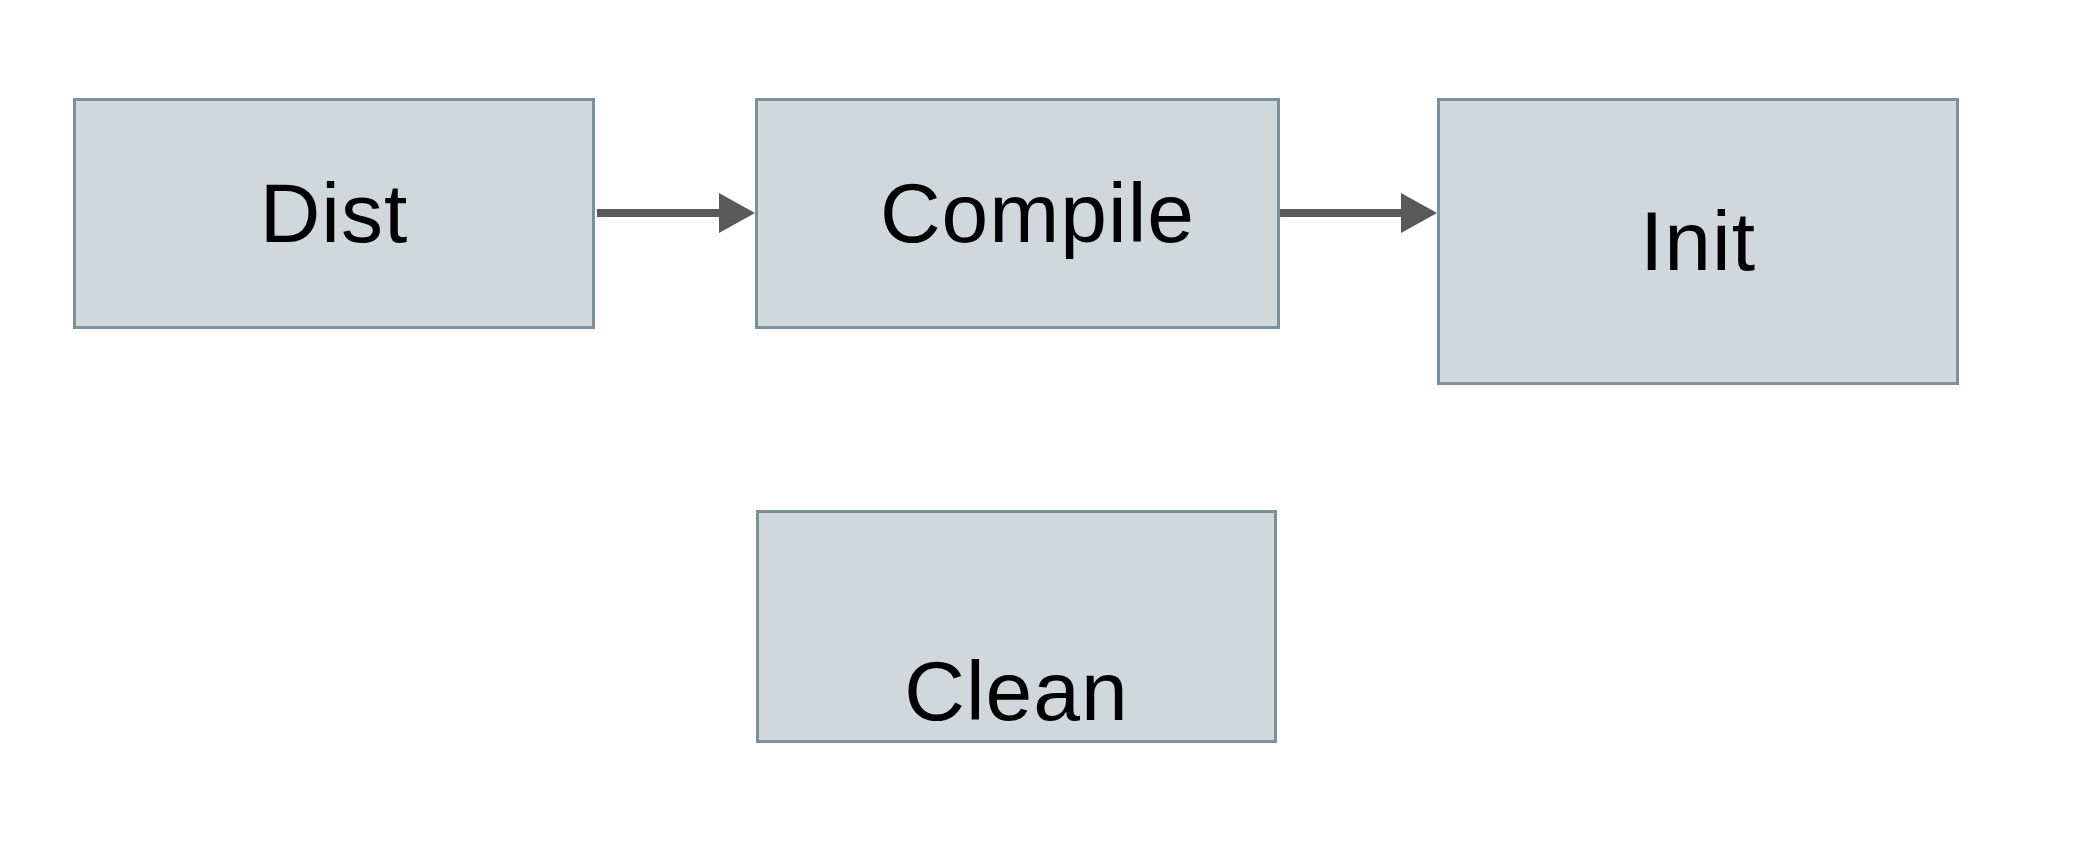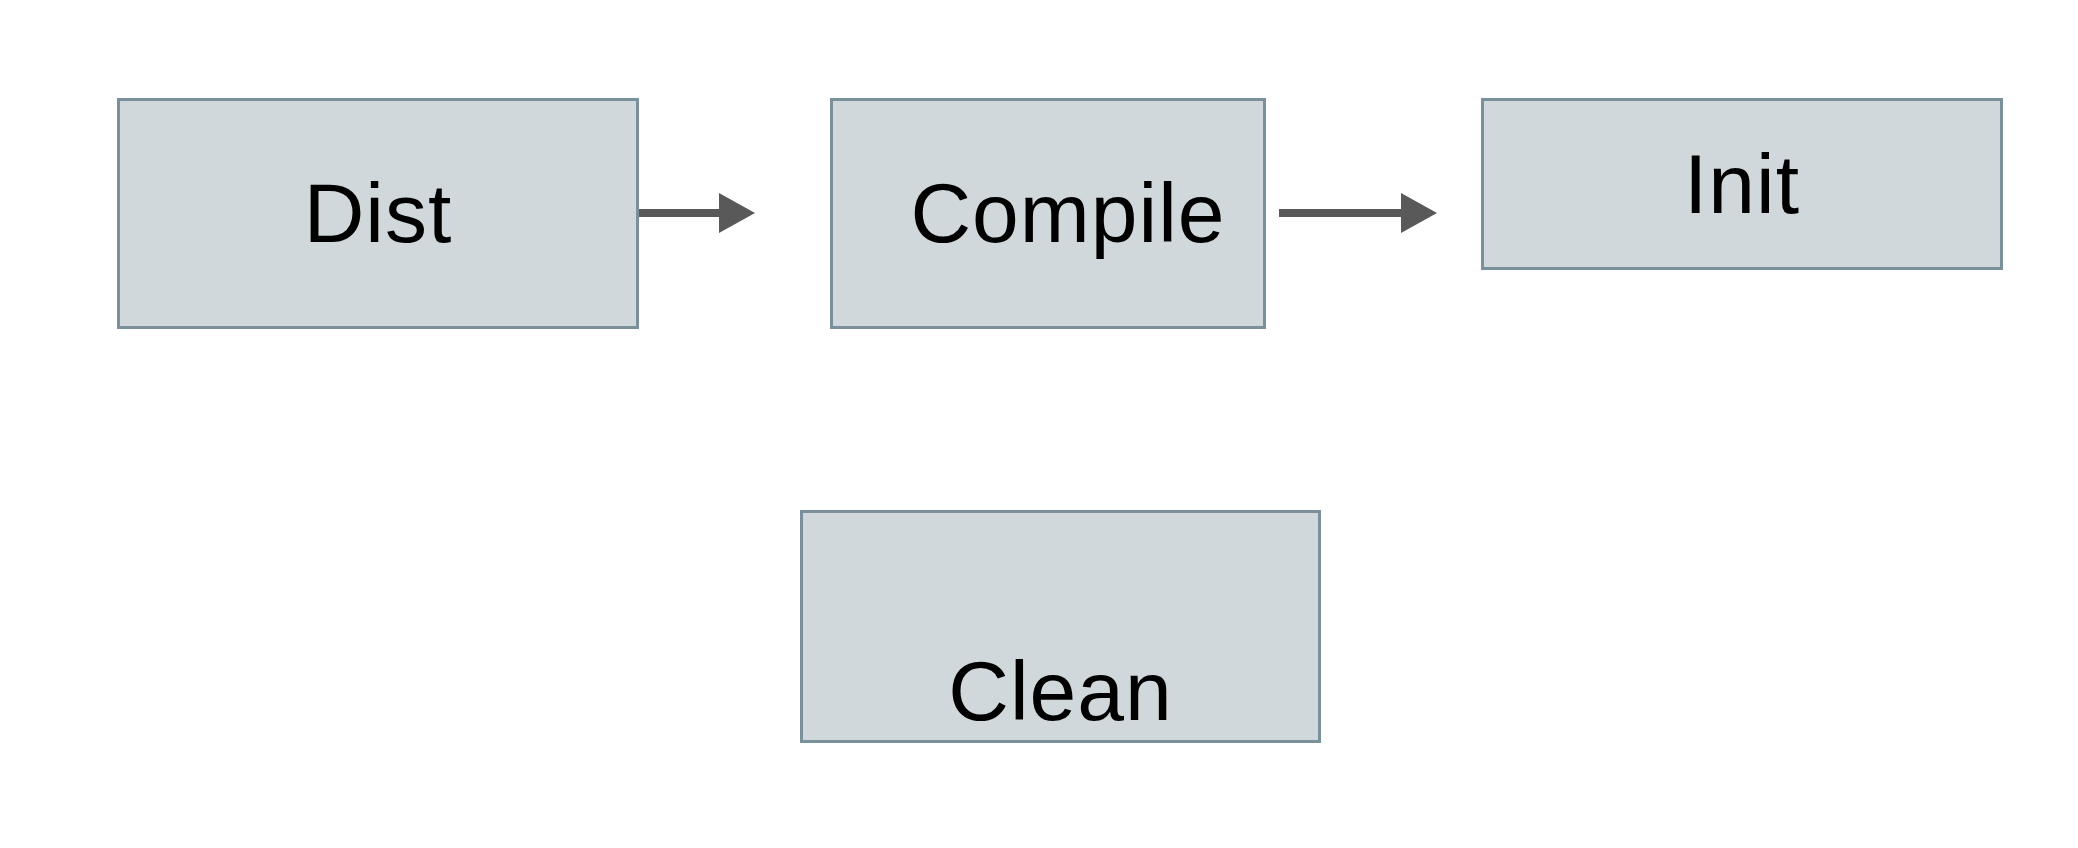--- a/index.html
+++ b/index.html
@@ -16,33 +16,32 @@
     font-family: "Liberation Sans", sans-serif;
   }
   .node {
     position: absolute;
     box-sizing: border-box;
     background: #d0d8db;
     border: 3px solid #7a919c;
     display: flex;
     align-items: center;
     justify-content: center;
-    margin-left: 44px;
   }
   .node-label {
     color: #000000;
     font-size: 84px;
     font-weight: 400;
     letter-spacing: 1px;
     white-space: nowrap;
     user-select: none;
   }
   #node-dist    { left: 73px;   top: 98px;  width: 522px; height: 231px; }
-  #node-compile { left: 786px;  top: 98px;  width: 436px; height: 231px; padding-left: 40px; }
-  #node-init    { left: 1437px; top: 98px;  width: 522px; height: 172px; }
+  #node-compile { left: 755px;  top: 98px;  width: 525px; height: 231px; padding-left: 40px; }
+  #node-init    { left: 1437px; top: 98px;  width: 522px; height: 287px; }
   #node-clean   { left: 756px;  top: 510px; width: 521px; height: 233px; align-items: flex-end; }
   .edges {
     position: absolute;
     left: 0;
     top: 0;
     width: 2078px;
     height: 848px;
   }
 </style>
 </head>

